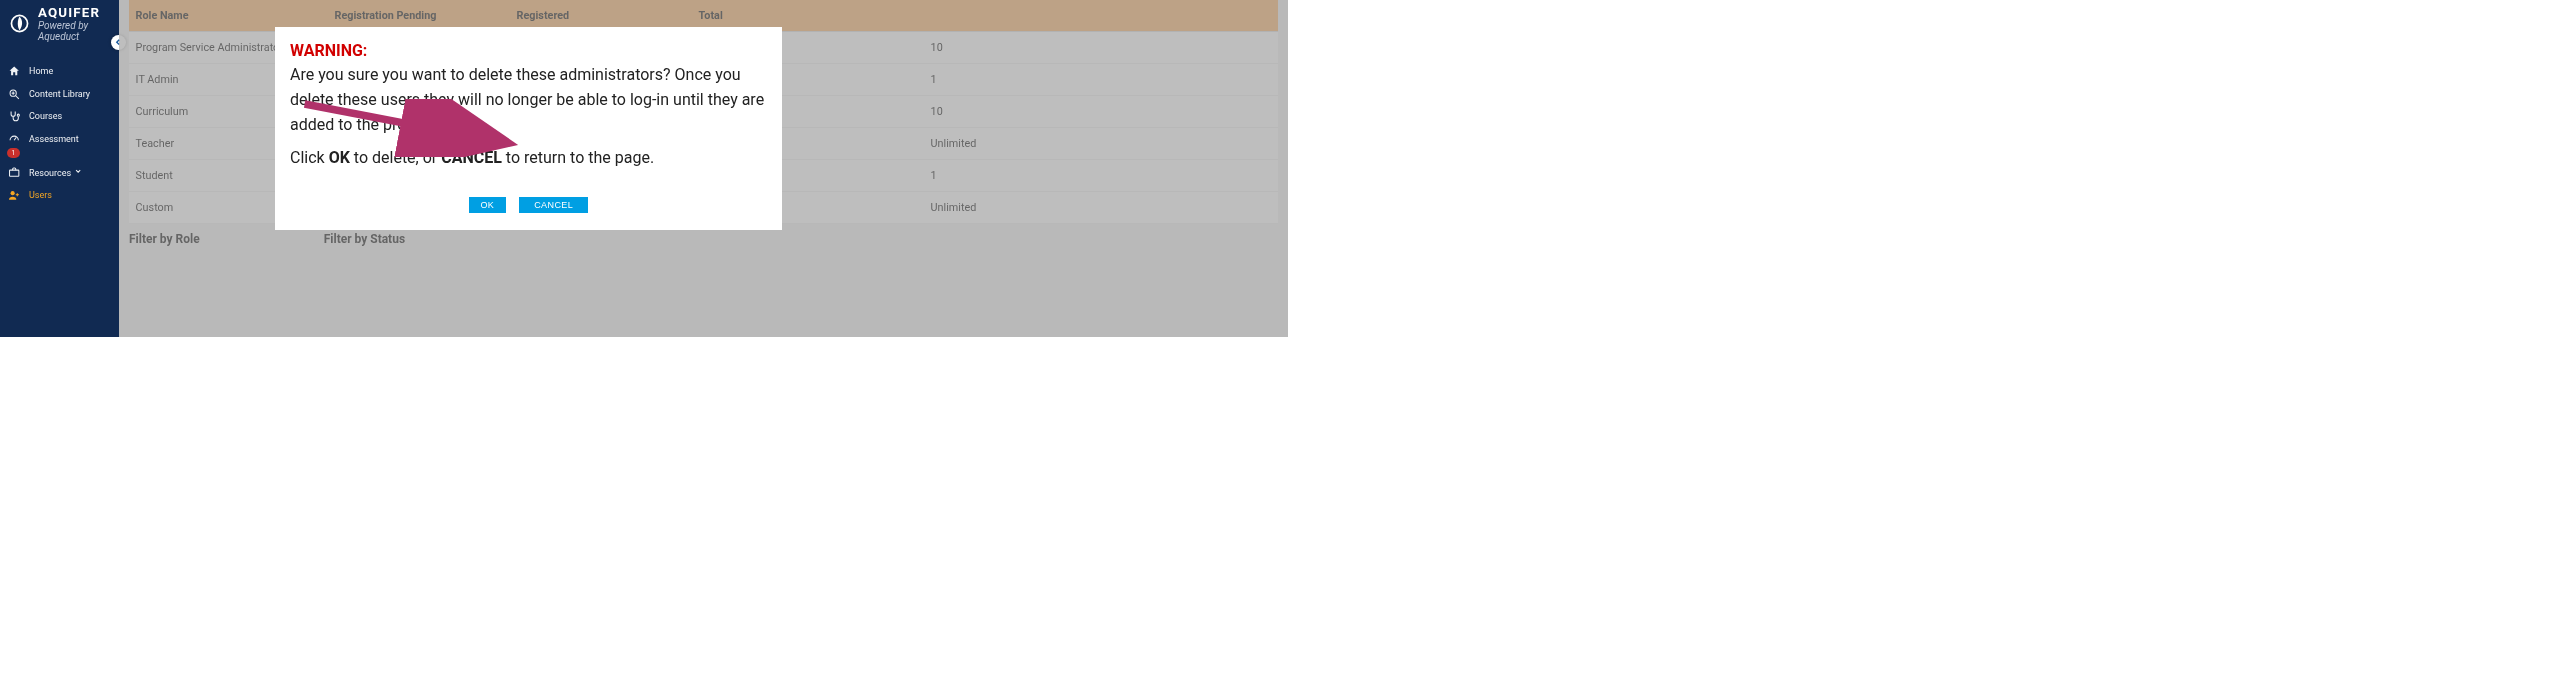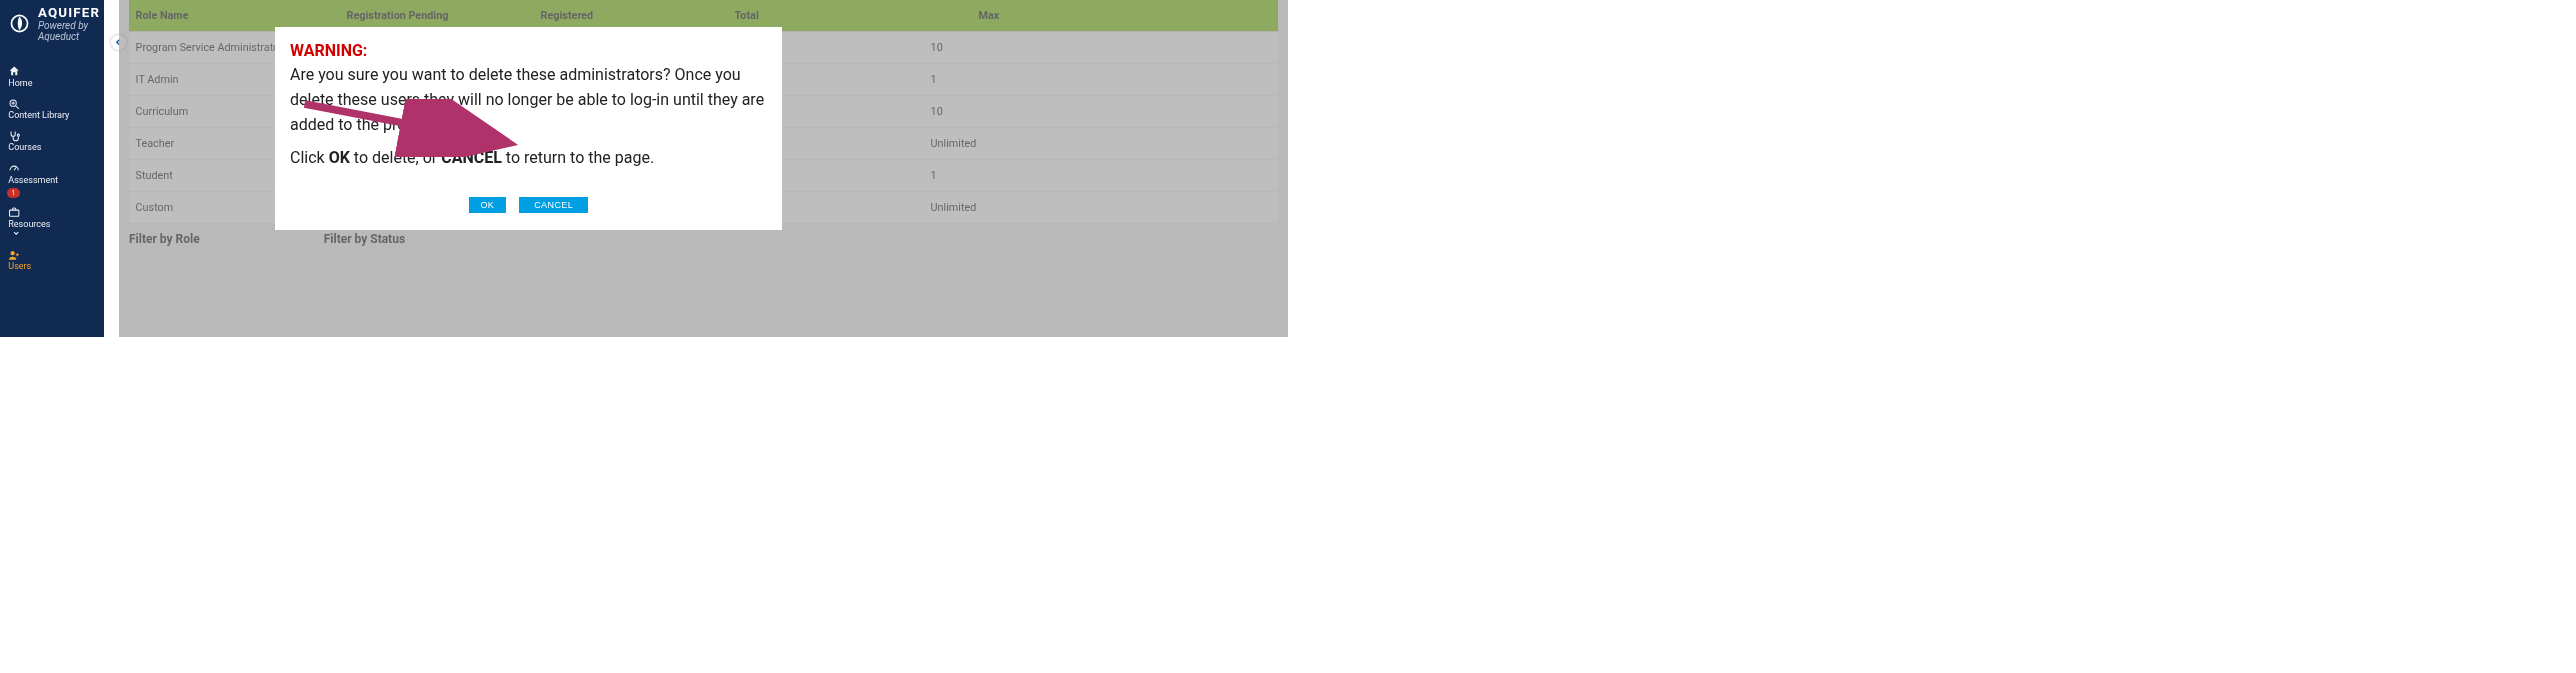--- a/index.html
+++ b/index.html
@@ -1,38 +1,38 @@
 <!DOCTYPE html>
 <html style="font-size:13.3px"><head>
   <meta charset="utf-8">
   <style>
     * { margin: 0; padding: 0; box-sizing: border-box; }
     body { font-family: -apple-system, BlinkMacSystemFont, "Segoe UI", Roboto, Helvetica, Arial, sans-serif; width: 1288px; height: 337px; overflow: hidden; position: relative; background: #fff; }
 
     
-    .sidebar { position: absolute; left: 0; top: 0; width: 104px; height: 100%; background: #112a52; color: #f0f2f5; padding-top: 5px; }
+    .sidebar { position: absolute; left: 0; top: 0; width: 119px; height: 100%; background: #112a52; color: #f0f2f5; padding-top: 5px; }
     .logo-wrap { display: flex; align-items: center; padding: 0 8.3px 6.6px 8.3px; }
     .logo-mark { width: 23px; height: 23px; flex: 0 0 23px; }
     .logo-text { margin-left: 6.6px; }
     .brand { font-size: 13.3px; font-weight: 700; letter-spacing: 1.2px; color: #fff; }
     .tagline { font-size: 10px; color: #bcc5d6; font-style: italic; }
     .nav { margin-top: 11.6px; }
-    .nav-item { display: flex; padding: 5px 8.3px; font-size: 9px; color: #f0f2f5; cursor: pointer; position: relative; min-height: 18px; flex-direction: column; }
+    .nav-item { display: flex; align-items: center; padding: 5px 8.3px; font-size: 9px; color: #f0f2f5; cursor: pointer; position: relative; min-height: 18px; }
     .nav-item .nav-icon { width: 12.4px; height: 12.4px; flex: 0 0 12.4px; margin-right: 8.3px; display: flex; align-items: center; justify-content: center; }
     .nav-item.active { color: #f5a623; }
     .nav-item .chev { margin-left: 3.3px; }
     .badge { position: absolute; left: 6.6px; bottom: -8.3px; background: #c9302c; color: #fff; border-radius: 6.6px; font-size: 6.6px; padding: 0 5px; line-height: 10px; }
 
     .collapse-circle { position: absolute; left: 111px; top: 35px; width: 15px; height: 15px; background: #fff; border-radius: 50%; box-shadow: 0 0 3.3px rgba(0,0,0,.3); display: flex; align-items: center; justify-content: center; cursor: pointer; z-index: 2; }
     .collapse-circle svg { display: block; }
 
     
     .main { position: absolute; left: 119px; top: 0; right: 0; height: 100%; background: #f3f3f3; }
     .table-wrap { margin: 0 10px; background: #fff; }
-    .table-header { display: flex; background: #84cc16; border-bottom: 0.8px solid #e2e2e2; gap: 12px; }
+    .table-header { display: flex; background: #fdba74; border-bottom: 0.8px solid #e2e2e2; }
     .th, .td { padding: 9px 6.6px; font-size: 10.8px; color: #222; }
     .th { font-weight: 700; }
     .col-role { flex: 0 0 199px; }
     .col-regpend { flex: 0 0 182px; }
     .col-reg { flex: 0 0 182px; }
     .col-total { flex: 0 0 232px; }
     .col-max { flex: 1 1 auto; }
     .table-row { display: flex; border-bottom: 0.8px solid #f0f0f0; }
 
     .filters { display: flex; margin: 8.3px 10px 0; }
@@ -143,21 +143,20 @@
     </svg>
 </div>
 
 <div class="main">
   <div class="table-wrap">
     <div class="table-header">
       <div class="th col-role">Role Name</div>
       <div class="th col-regpend">Registration Pending</div>
       <div class="th col-reg">Registered</div>
       <div class="th col-total">Total</div>
-      <div class="th col-max">Max</div>
     </div>
     <div class="table-row">
       <div class="td col-role">Program Service Administrator</div>
       <div class="td col-regpend"></div>
         <div class="td col-reg"></div>
         <div class="td col-total"></div>
       <div class="td col-max">10</div>
     </div>
     <div class="table-row">
       <div class="td col-role">IT Admin</div>

